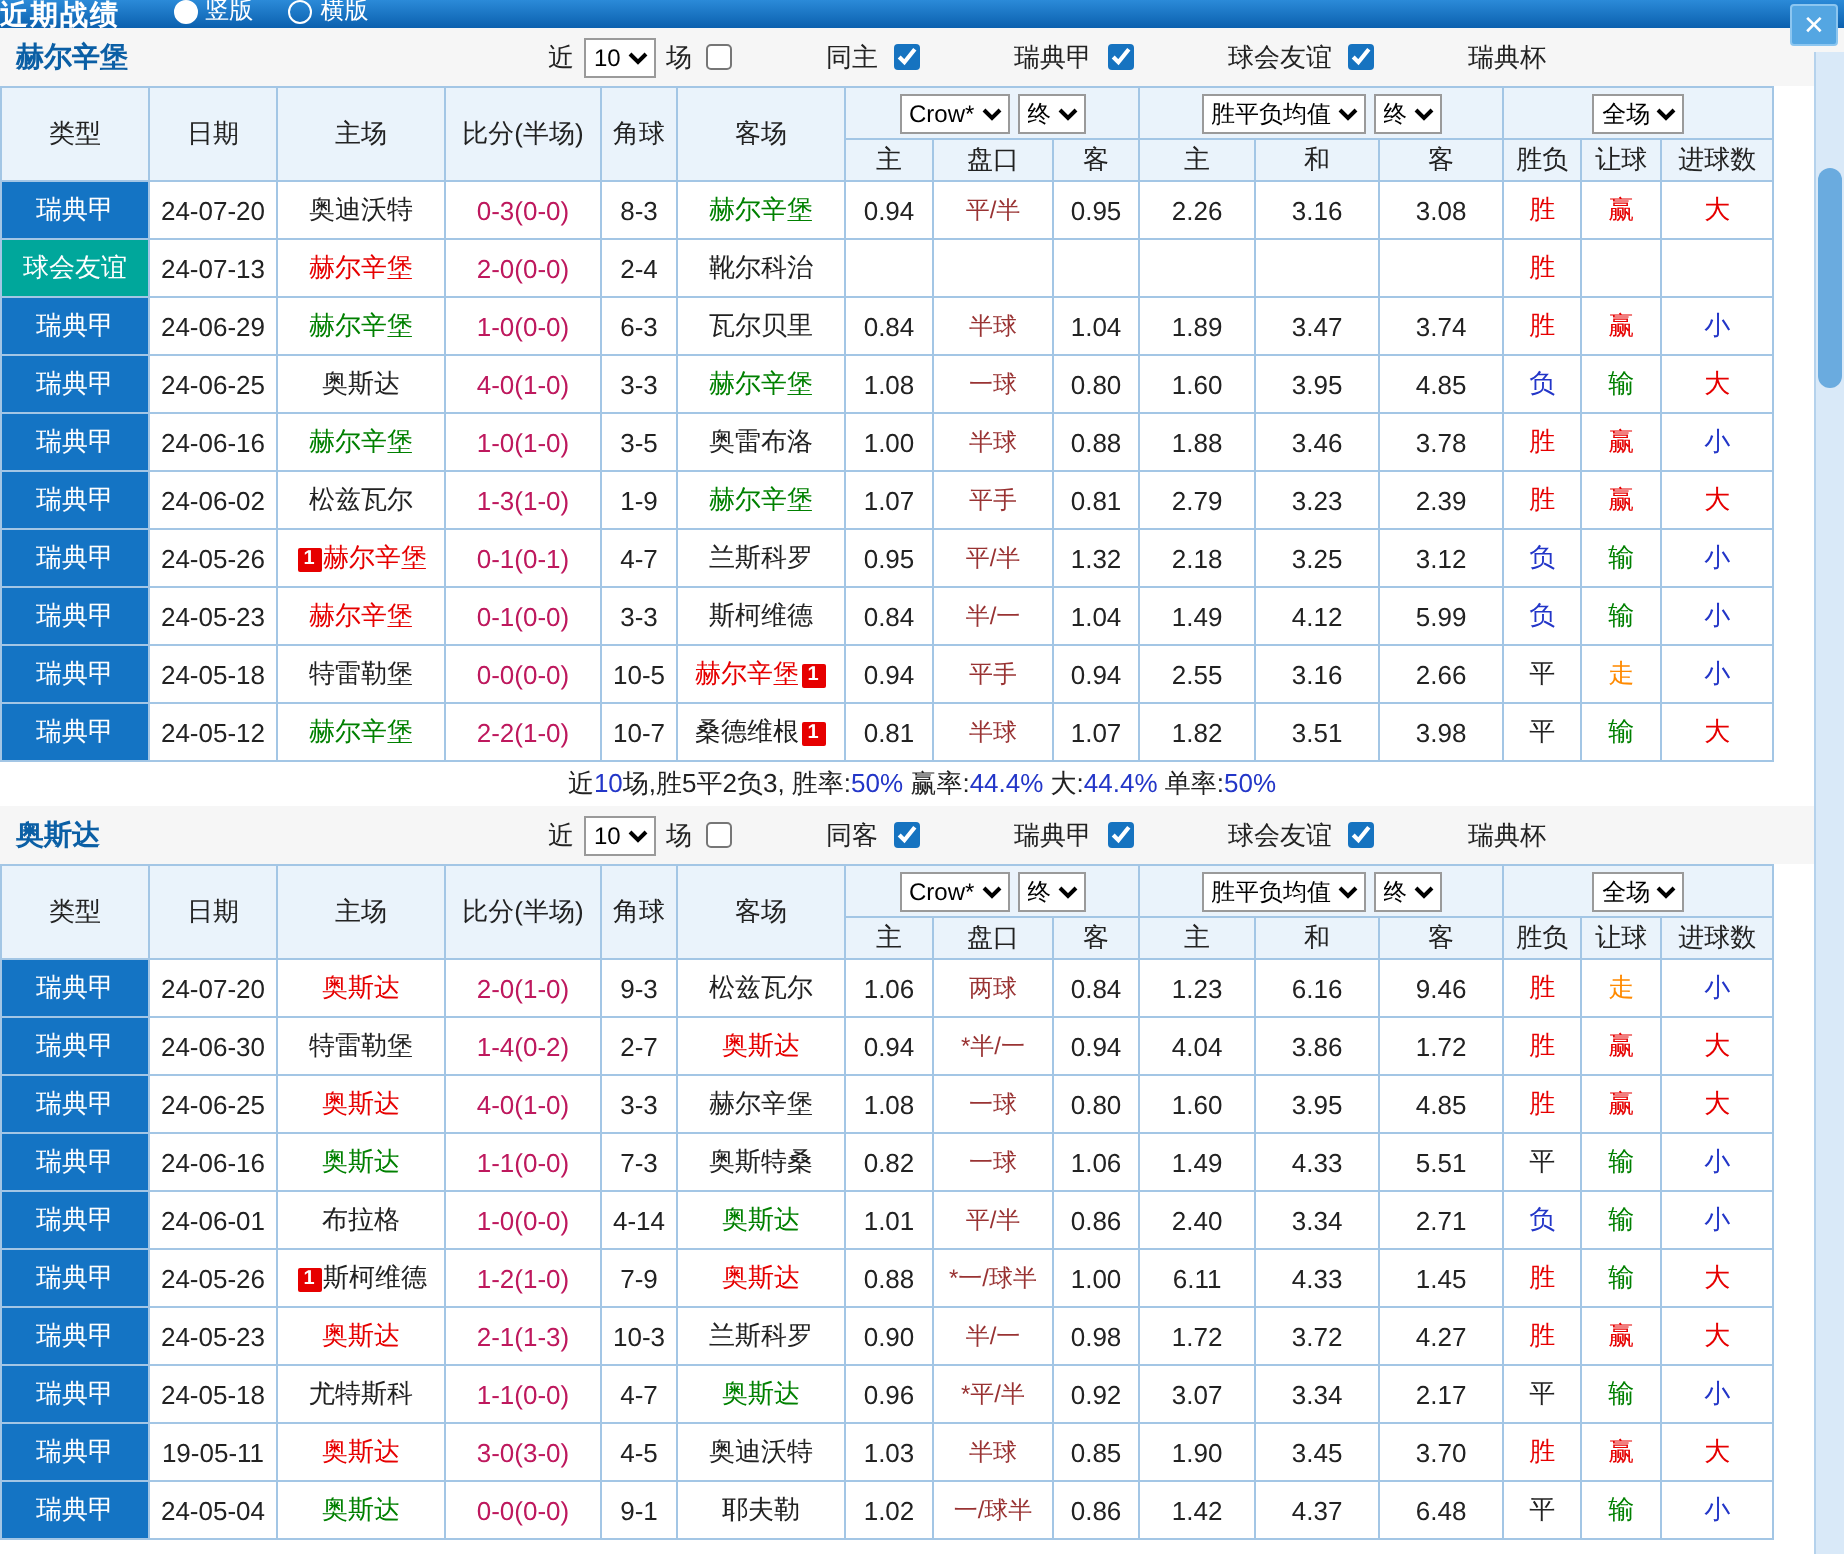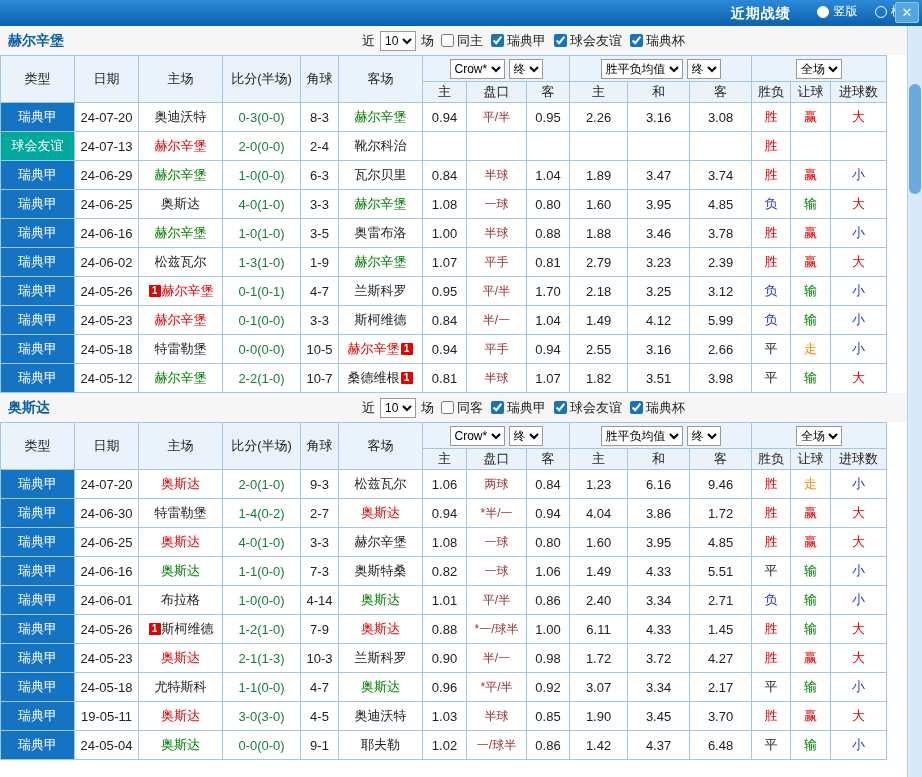--- a/index.html
+++ b/index.html
@@ -1,38 +1,38 @@
 <!DOCTYPE html>
 <html><head>
 <meta charset="utf-8">
 <style>
   html,body{margin:0;padding:0;}
   body{width:922px;height:777px;background:#fff;font-family:"Liberation Sans","DejaVu Sans",sans-serif;font-size:13px;color:#222;overflow:hidden;position:relative;}
-  .topbar{height:26px;background:linear-gradient(180deg,#2b8ad8,#0b60ae);display:flex;align-items:center;justify-content:flex-end;position:relative;}
+  .topbar{height:14px;background:linear-gradient(180deg,#2b8ad8,#0b60ae);display:flex;align-items:center;justify-content:flex-start;position:relative;}
   .title{color:#fff;font-weight:bold;font-size:14px;margin-right:16px;letter-spacing:1px;}
   .radio-wrap{display:inline-flex;align-items:center;margin:0 7px;color:#fff;cursor:pointer;font-size:12px;}
   .radio{width:10px;height:10px;border:1px solid #fff;border-radius:50%;margin-right:4px;display:inline-block;background:transparent;}
   .radio.on{background:#fff;}
   .close{position:absolute;right:3px;top:2px;width:24px;height:21px;background:#54a6e2;border:1px solid #8cc6f0;color:#fff;font-size:13px;line-height:18px;text-align:center;cursor:pointer;border-radius:2px;padding:0;}
   .secbar{height:29px;display:flex;align-items:center;background:#f6f6f6;}
   .tname{color:#0b5fa5;font-weight:bold;font-size:14px;margin:0 8px;min-width:110px;text-align:left;}
   .filters{flex:1;display:flex;align-items:center;justify-content:center;}
   .fl{margin:0 3px;}
   .hsel{font-size:12px;height:20px;border:1px solid #9a9a9a;background:#fff;margin:0 2px;font-family:inherit;}
-  .cb{display:inline-flex;align-items:center;margin:0 4px;cursor:pointer;}
+  .cb{display:inline-flex;align-items:center;margin:0 4px;cursor:pointer;gap:44px;}
   .cb input{width:13px;height:13px;margin:0 3px 0 0;accent-color:#1673c0;}
   .grid{border-collapse:collapse;table-layout:fixed;width:719px;}
   .grid th,.grid td{border:1px solid #a3c6e5;text-align:center;overflow:hidden;white-space:nowrap;padding:0;}
   .grid thead tr.h1row th{height:25px;background:#eaf3fb;font-weight:normal;}
   .grid thead tr.h2row th{height:20px;background:#eaf3fb;font-weight:normal;}
   .grid tbody td{height:28px;}
   .type{color:#fff;}
   .t-league{background:#1474c4;}
   .t-friendly{background:#00a79b;}
-  .c-score{color:#15803d;}
+  .c-score{color:#be185d;}
   .hcap{color:#993333;font-size:12px;}
   .c-red{color:#e60000;}
   .c-green{color:#008000;}
   .c-blue{color:#2336c8;}
   .c-black{color:#222;}
   .c-orange{color:#ff8a00;}
   .num{color:#222;}
   .badge{display:inline-block;background:#e60000;color:#fff;font-size:10px;line-height:12px;width:12px;border-radius:1px;margin:0 1px;vertical-align:1px;font-weight:bold;}
   .summary{height:22px;line-height:22px;text-align:center;background:#fff;}
   .vscroll{position:absolute;top:26px;right:0;width:14px;height:751px;background:#d9e9f8;border-left:1px solid #b5d2ec;}
@@ -230,21 +230,21 @@
             </tr>
             <tr class="row">
               <td class="type t-league">瑞典甲</td>
               <td class="date">24-05-26</td>
               <td class="team"><span class="badge">1</span><span class="c-red">赫尔辛堡</span></td>
               <td class="score c-score">0-1(0-1)</td>
               <td class="corners">4-7</td>
               <td class="team"><span class="c-black">兰斯科罗</span></td>
               <td class="num">0.95</td>
               <td class="hcap">平/半</td>
-              <td class="num">1.70</td>
+              <td class="num">1.32</td>
               <td class="num">2.18</td>
               <td class="num c-blue">3.25</td>
               <td class="num">3.12</td>
               <td class="res c-blue">负</td>
               <td class="res c-green">输</td>
               <td class="res c-blue">小</td>
             </tr>
             <tr class="row">
               <td class="type t-league">瑞典甲</td>
               <td class="date">24-05-23</td>
@@ -291,20 +291,21 @@
               <td class="num">1.07</td>
               <td class="num">1.82</td>
               <td class="num c-blue">3.51</td>
               <td class="num">3.98</td>
               <td class="res c-black">平</td>
               <td class="res c-green">输</td>
               <td class="res c-red">大</td>
             </tr>
           </tbody>
         </table>
+        <div class="summary"><span>近</span><span class="c-blue">10</span><span>场,胜5平2负3, 胜率:</span><span class="c-blue">50%</span><span> 赢率:</span><span class="c-blue">44.4%</span><span> 大:</span><span class="c-blue">44.4%</span><span> 单率:</span><span class="c-blue">50%</span></div>
       </section>
       <section class="sec">
         <div class="secbar">
           <span class="tname">奥斯达</span>
           <span class="filters">
             <span class="fl">近</span>
             <select class="hsel"><option>10</option></select>
             <span class="fl">场</span>
             <label class="cb">
               <input type="checkbox" style="">

